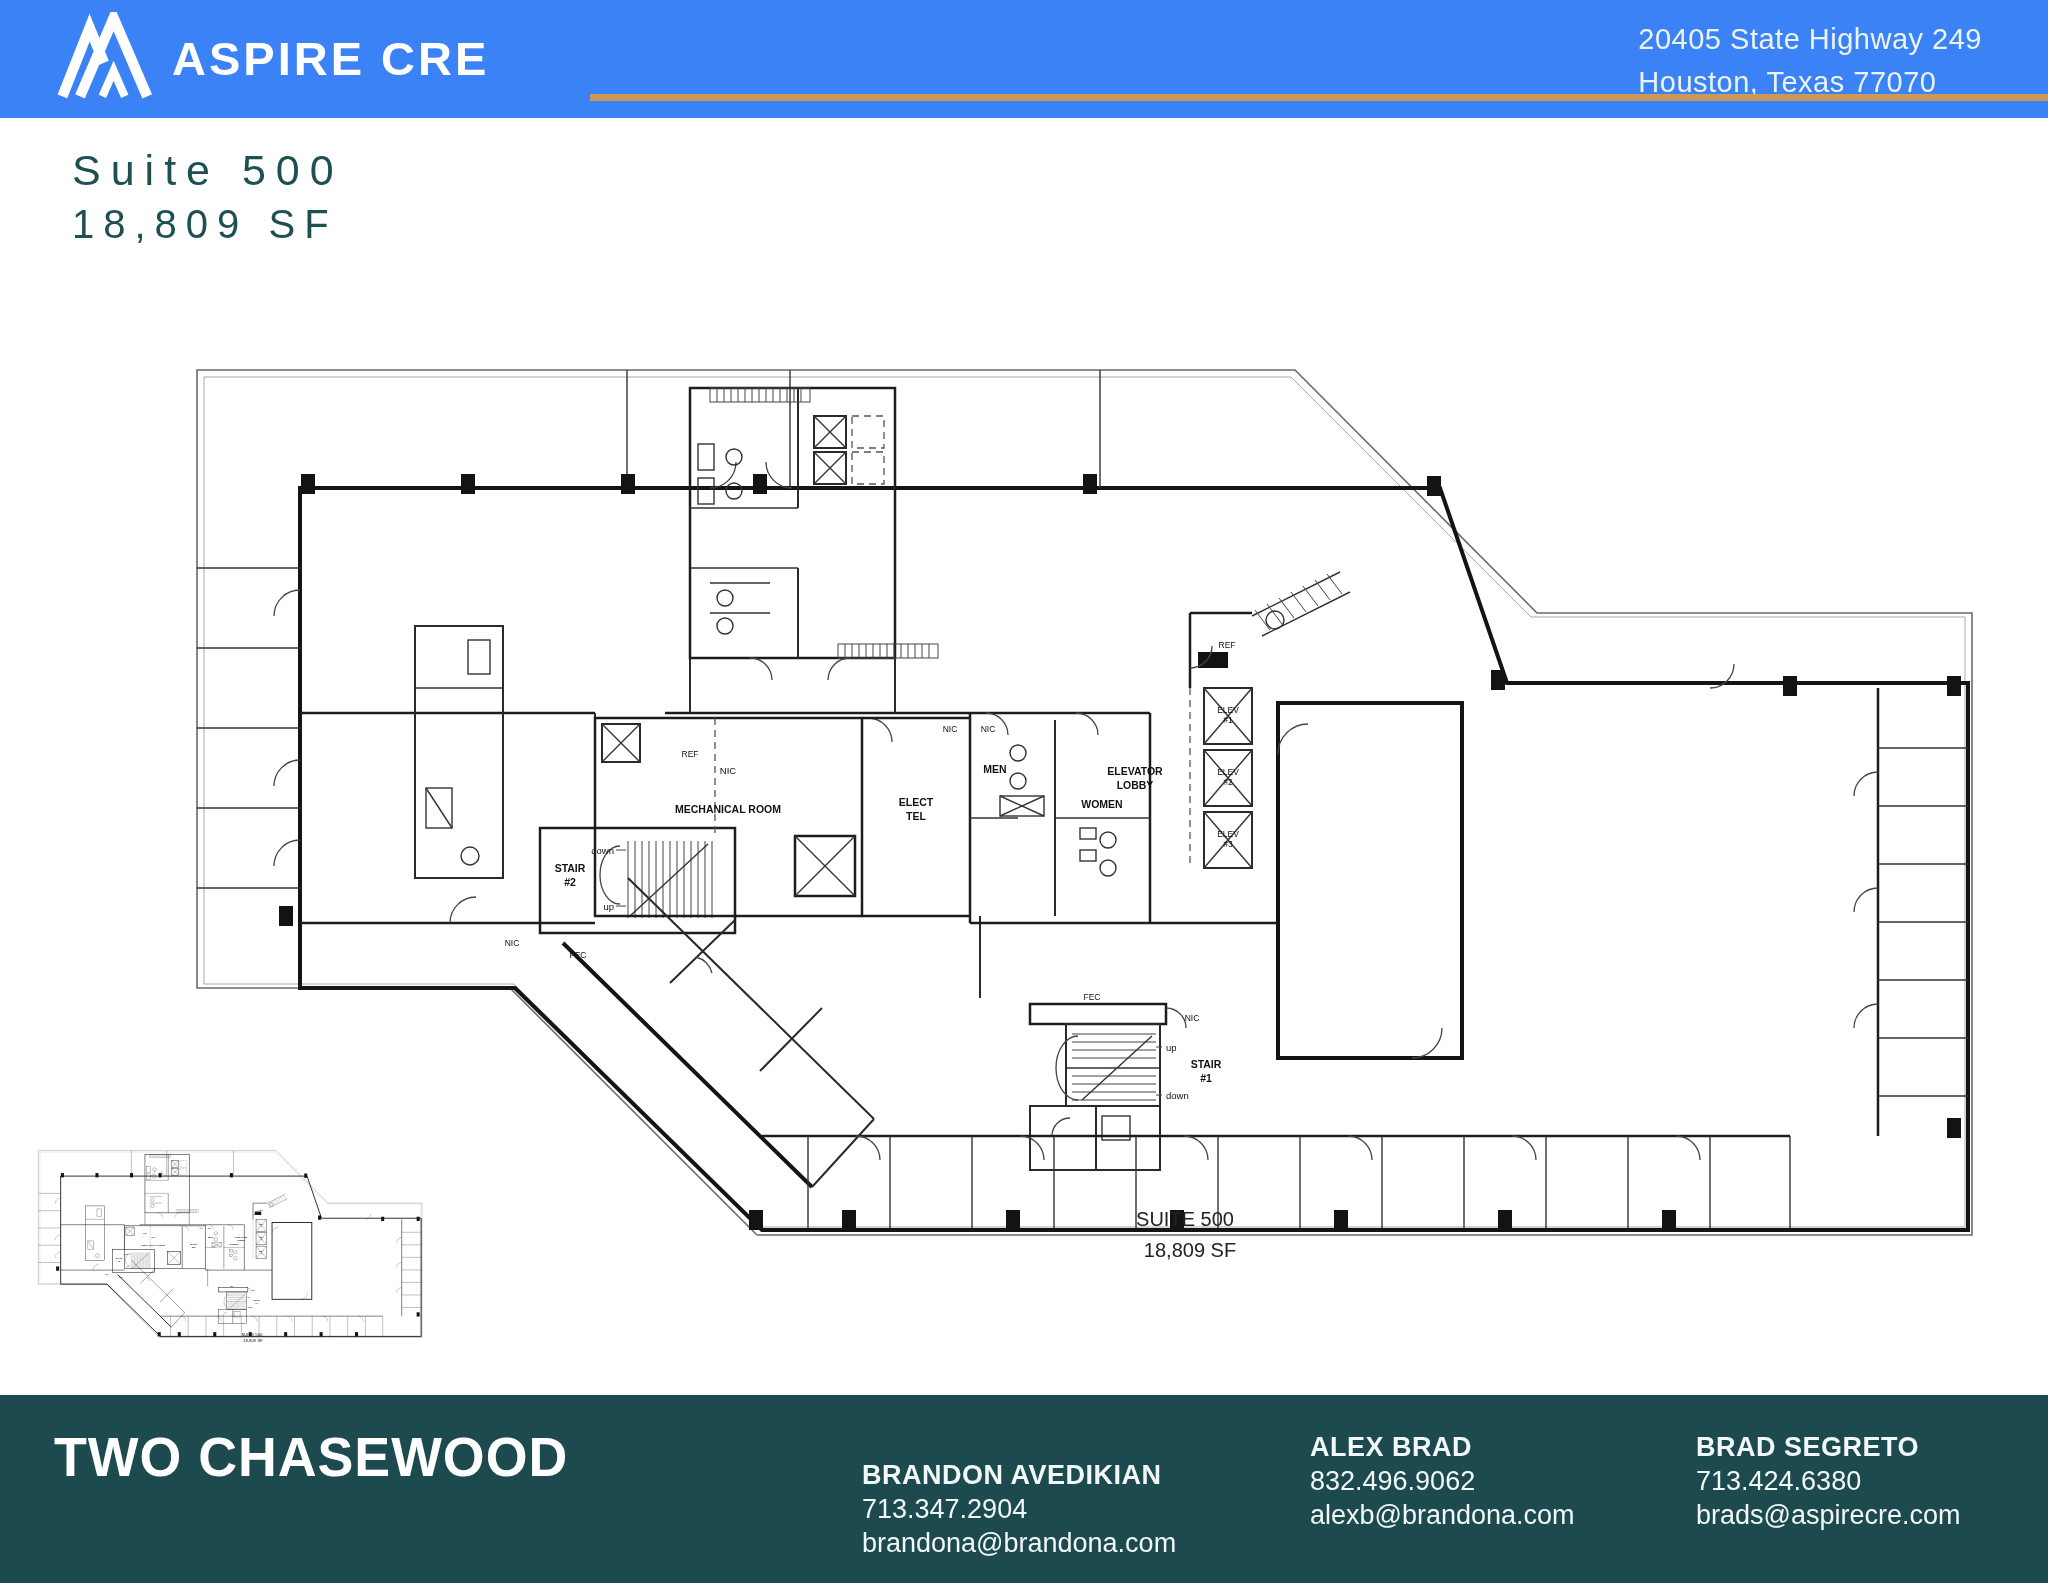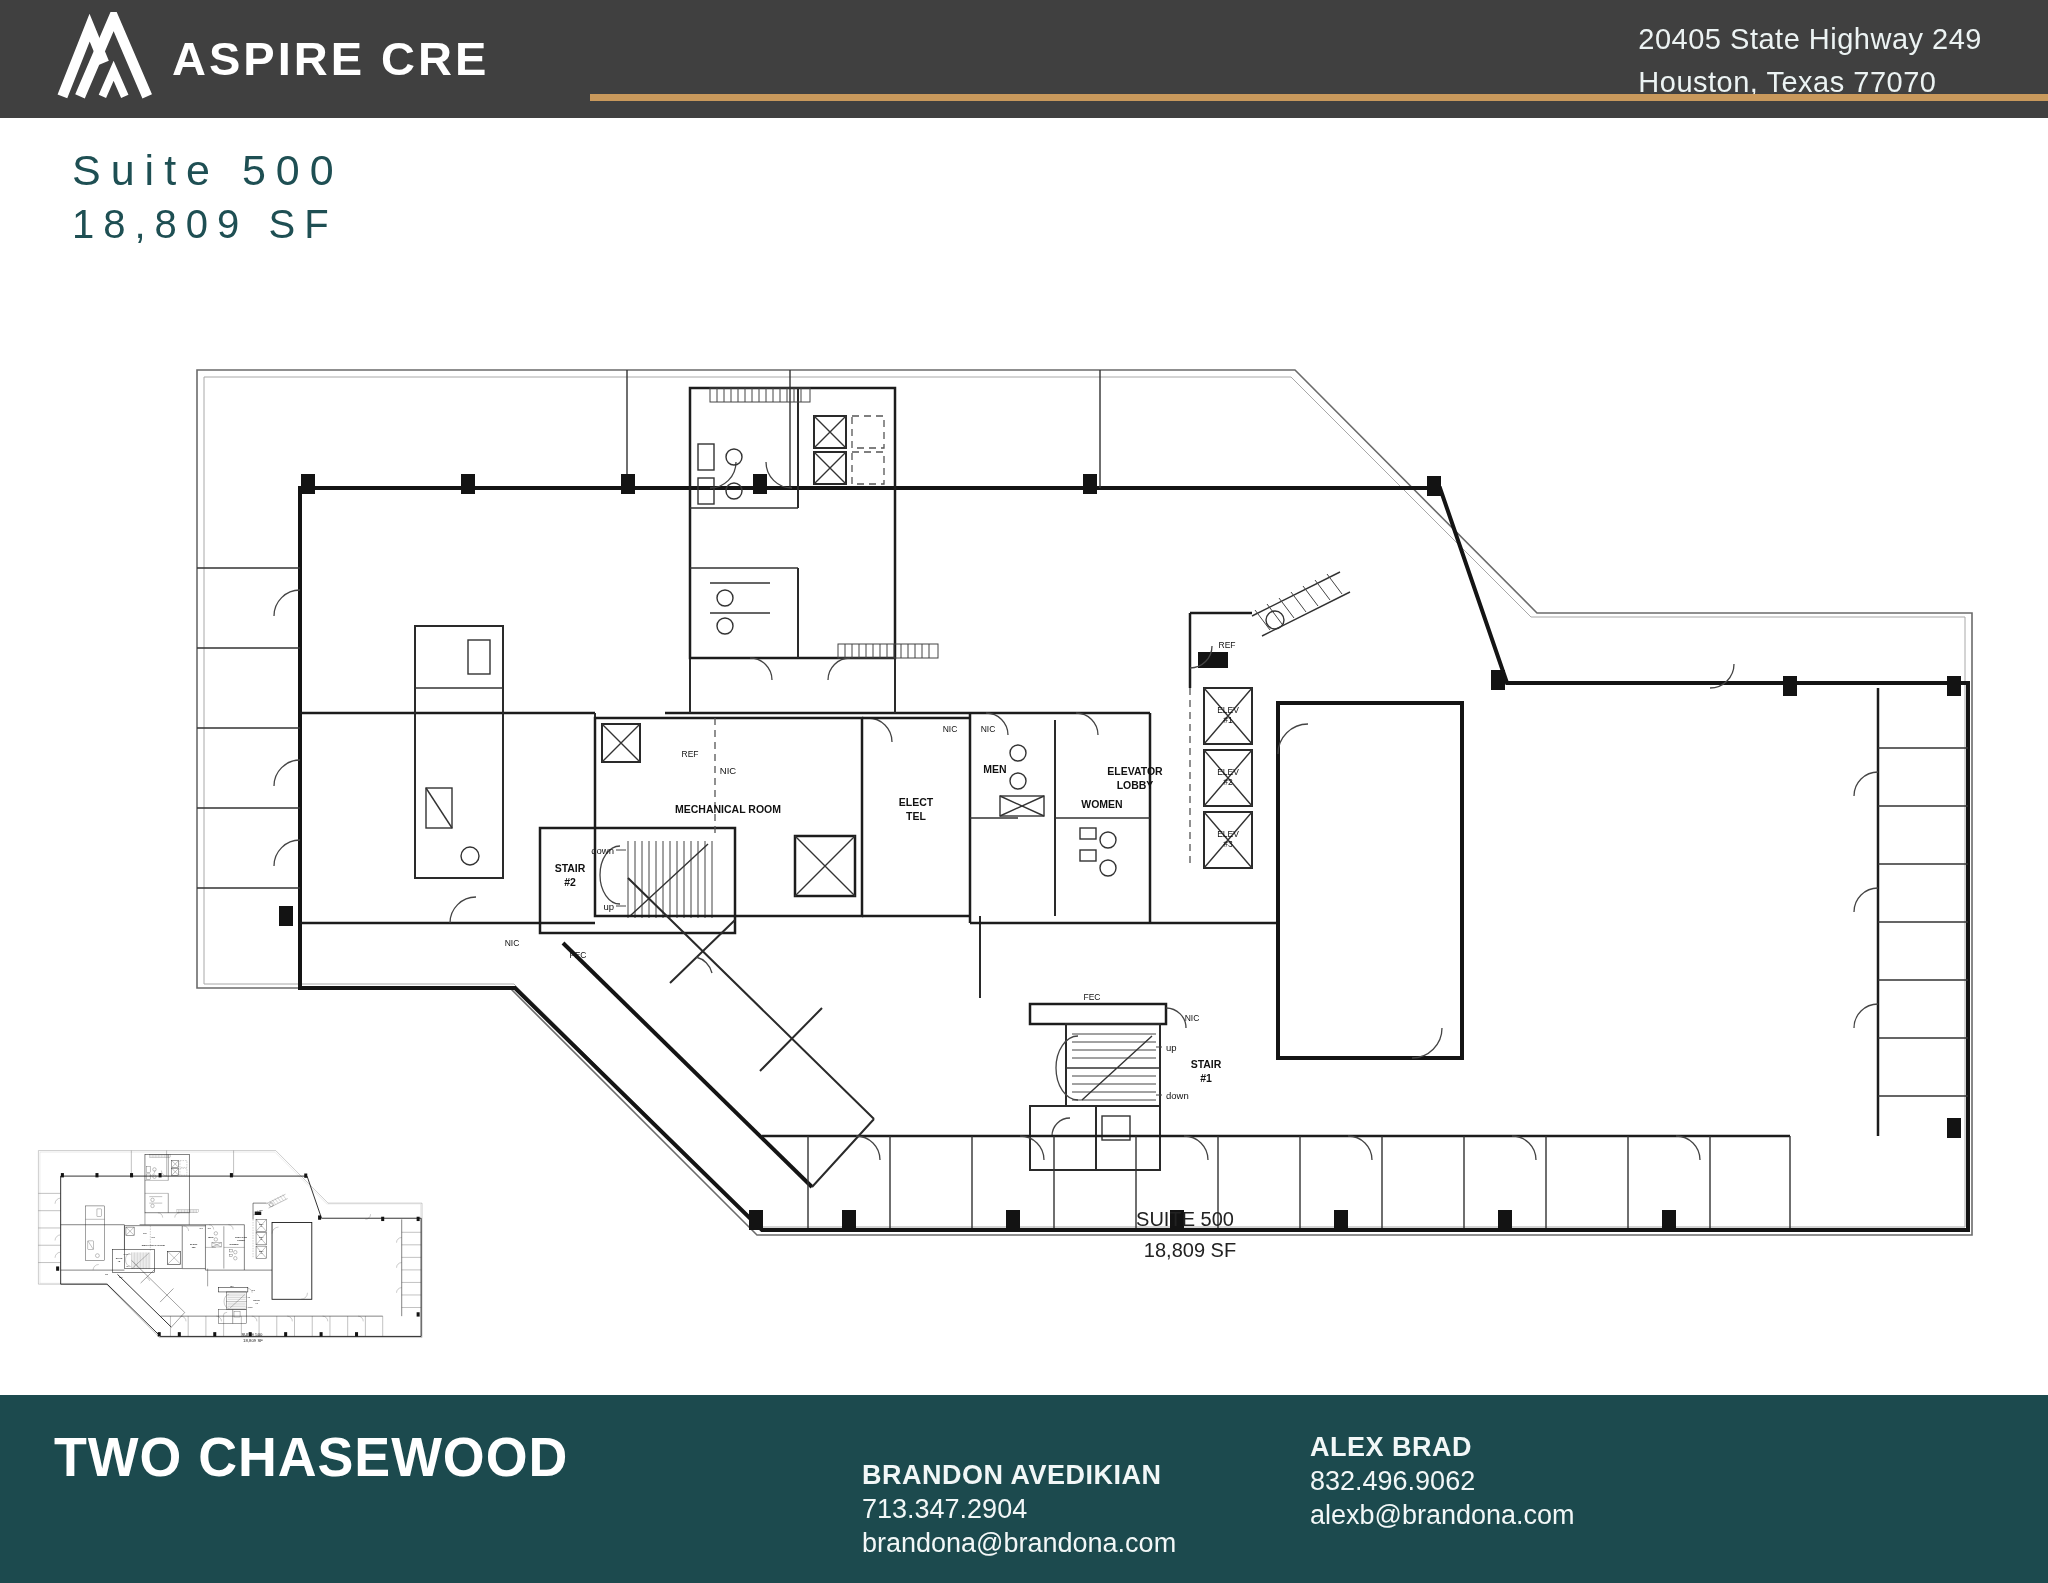--- a/index.html
+++ b/index.html
@@ -1,20 +1,20 @@
 <!DOCTYPE html>
 <html><head>
 <meta charset="utf-8">
 <style>
   html,body{margin:0;padding:0;background:#fff;}
   .page{position:relative;width:2048px;height:1583px;background:#ffffff;
         font-family:"Liberation Sans",sans-serif;overflow:hidden;}
 
   
-  .hdr{position:absolute;top:0;left:0;right:0;height:118px;background:#404040;}
+  .hdr{position:absolute;top:0;left:0;right:0;height:118px;background:#3b82f6;}
   .gold-line{position:absolute;top:94px;left:590px;right:0;height:7px;background:#c9995c;}
   .brand{position:absolute;left:56px;top:12px;display:flex;align-items:center;gap:20px;}
   .brand-name{color:#ffffff;font-size:47px;font-weight:700;letter-spacing:3px;}
   .addr{position:absolute;right:66px;top:18px;text-align:left;color:#ecf3f3;
         font-size:29px;font-weight:300;line-height:43px;letter-spacing:.5px;}
 
   
   .suite-title{position:absolute;left:72px;top:146px;color:#1e4f53;}
   .suite-title .l1{font-size:43px;letter-spacing:10px;font-weight:500;}
   .suite-title .l2{font-size:40px;letter-spacing:9px;font-weight:400;margin-top:7px;}
@@ -276,14 +276,19 @@
   <div class="contact c1">
     <div class="nm">BRANDON AVEDIKIAN</div>
     <div>713.347.2904</div>
     <div>brandona@brandona.com</div>
   </div>
   <div class="contact c2">
     <div class="nm">ALEX BRAD</div>
     <div>832.496.9062</div>
     <div>alexb@brandona.com</div>
   </div>
+  <div class="contact c3">
+    <div class="nm">BRAD SEGRETO</div>
+    <div>713.424.6380</div>
+    <div>brads@aspirecre.com</div>
+  </div>
 
 </div>
 
 </body></html>

